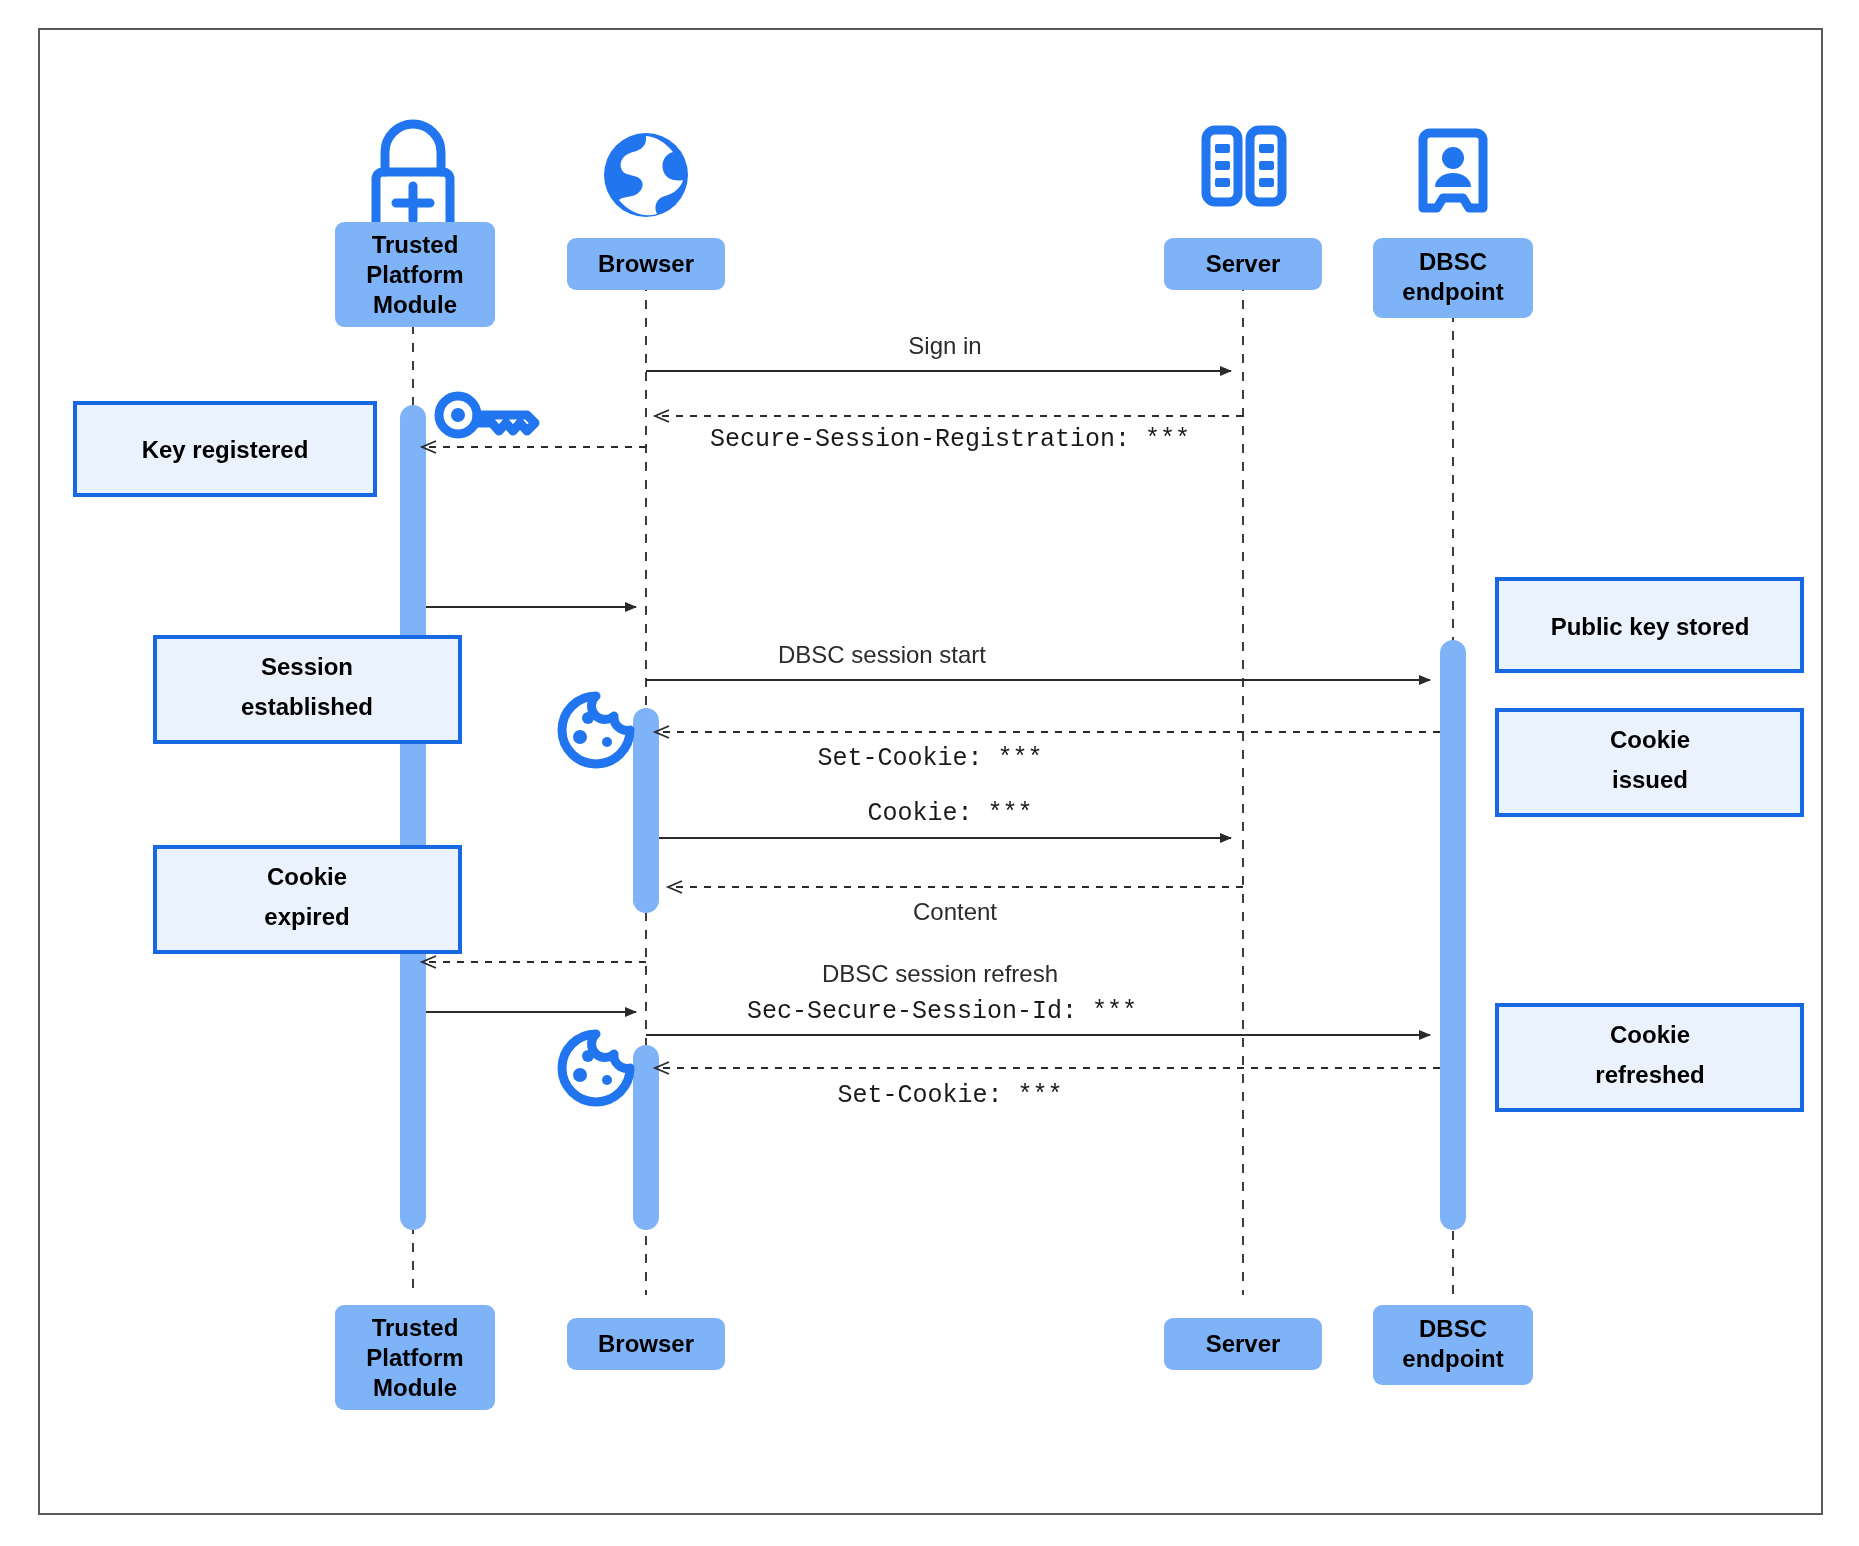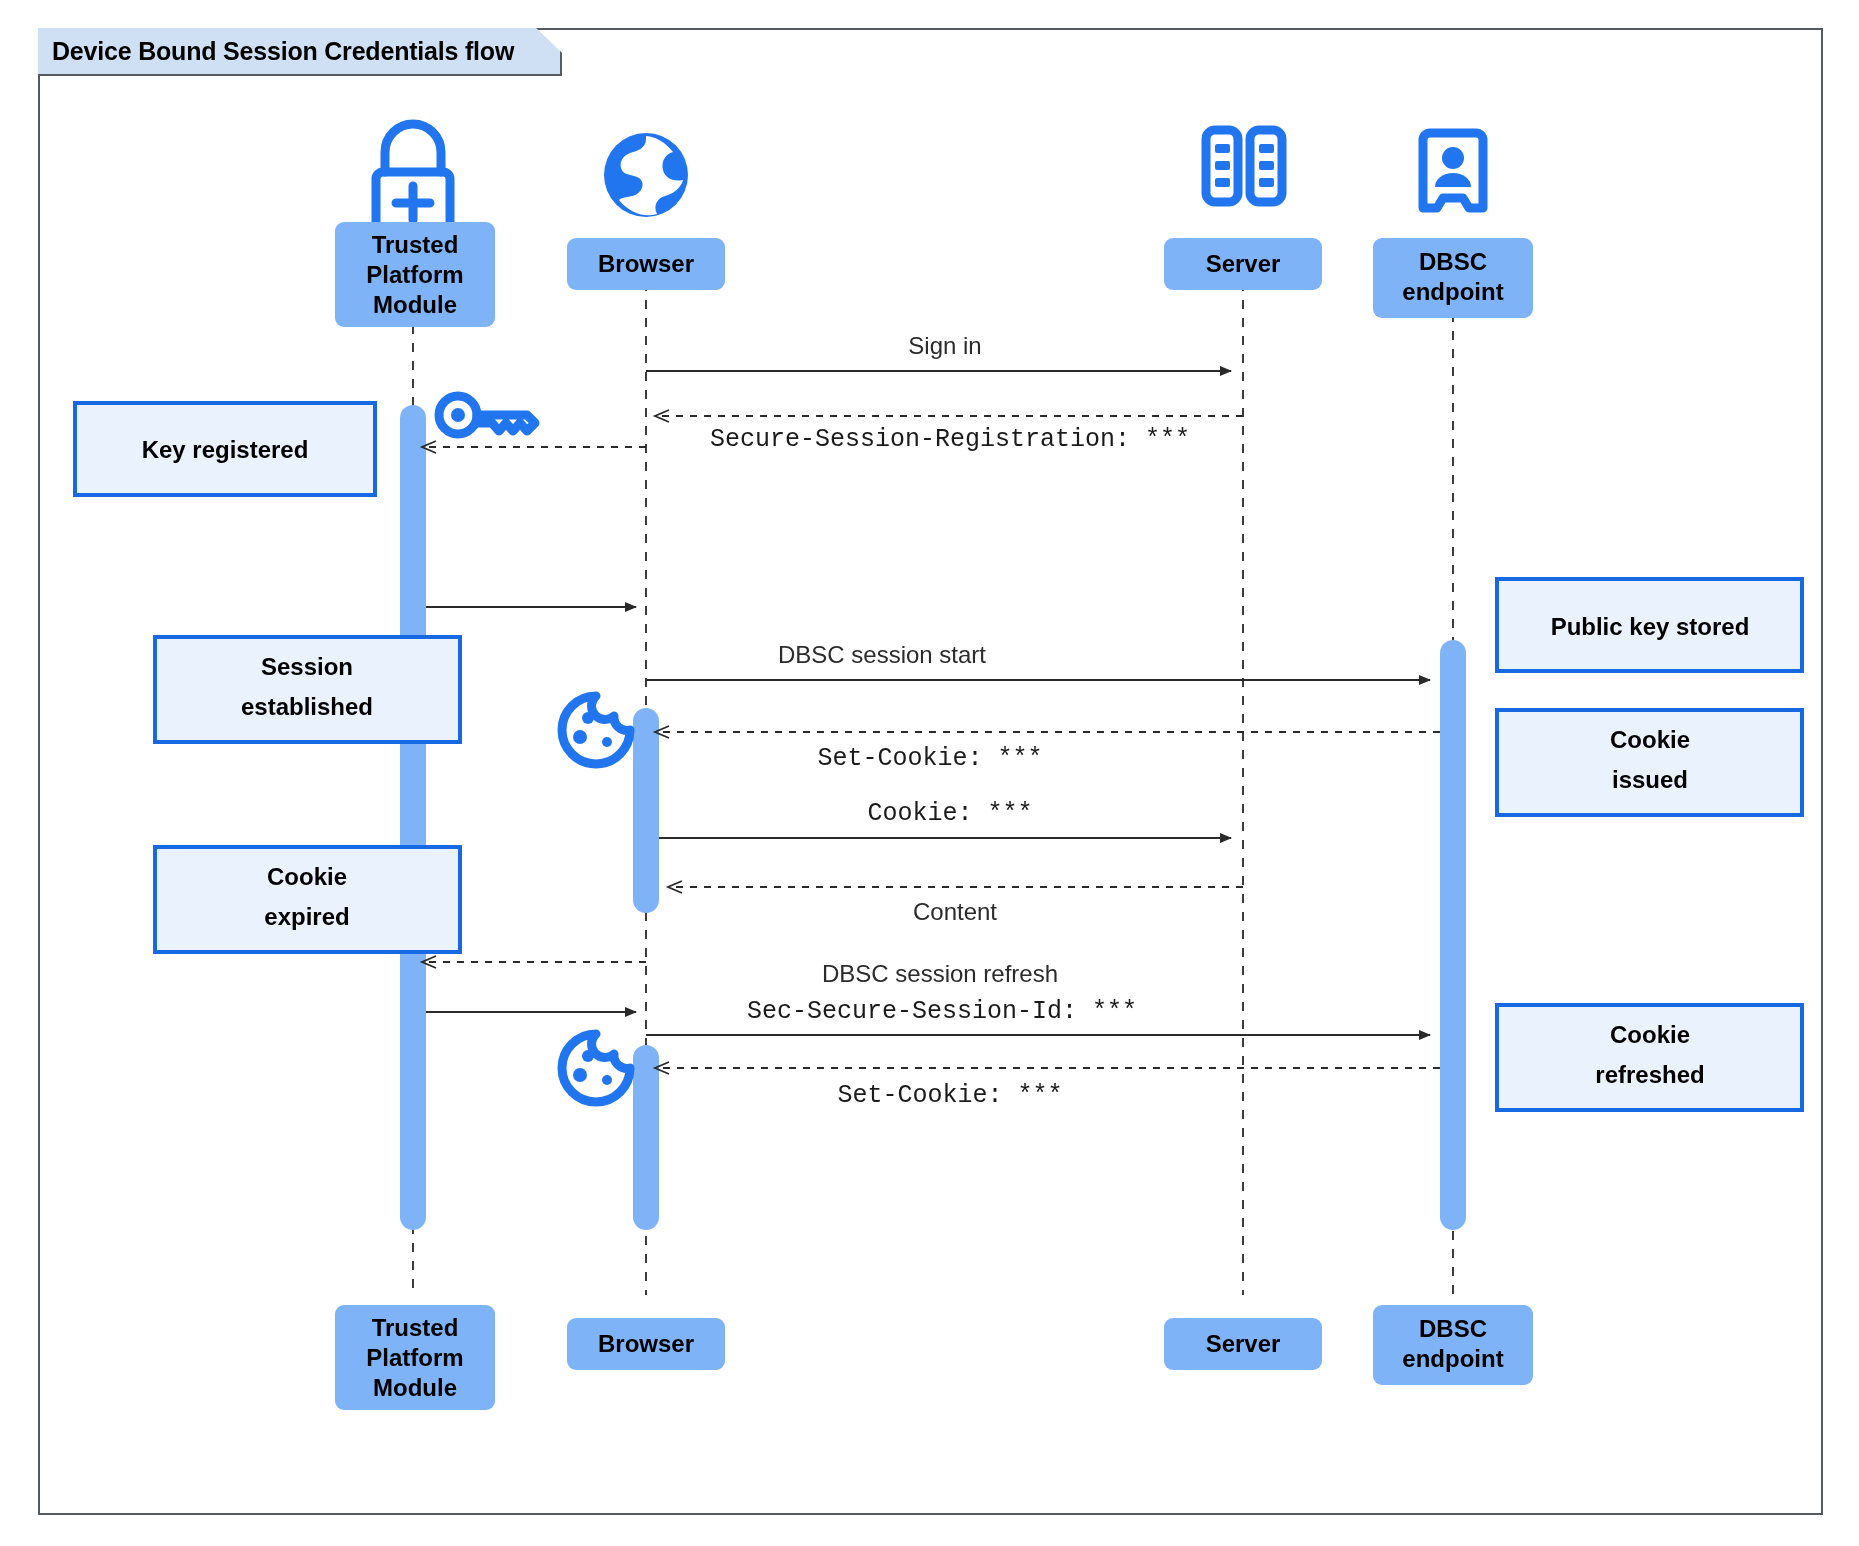--- a/index.html
+++ b/index.html
@@ -119,23 +119,20 @@
   .icon-fill {
     fill: #2176f0;
   }
 </style>
 </head>
 <body>
 
 <div id="page">
 
   <div class="frame"></div>
-  <div class="frame-tab">
-    <span class="frame-tab-label">Device Bound Session Credentials flow</span>
-  </div>
 
   <svg class="diagram" viewBox="0 0 1859 1546">
     <defs>
       <marker id="arrowFilled" markerWidth="13" markerHeight="13" refX="11" refY="5" orient="auto" markerUnits="userSpaceOnUse">
         <path d="M0,0 L12,5 L0,10 z" fill="#2a2a2a"></path>
       </marker>
       <marker id="arrowFilledL" markerWidth="13" markerHeight="13" refX="11" refY="5" orient="auto" markerUnits="userSpaceOnUse">
         <path d="M0,0 L12,5 L0,10 z" fill="#2a2a2a"></path>
       </marker>
       <marker id="arrowOpen" markerWidth="18" markerHeight="18" refX="15" refY="7" orient="auto" markerUnits="userSpaceOnUse">

